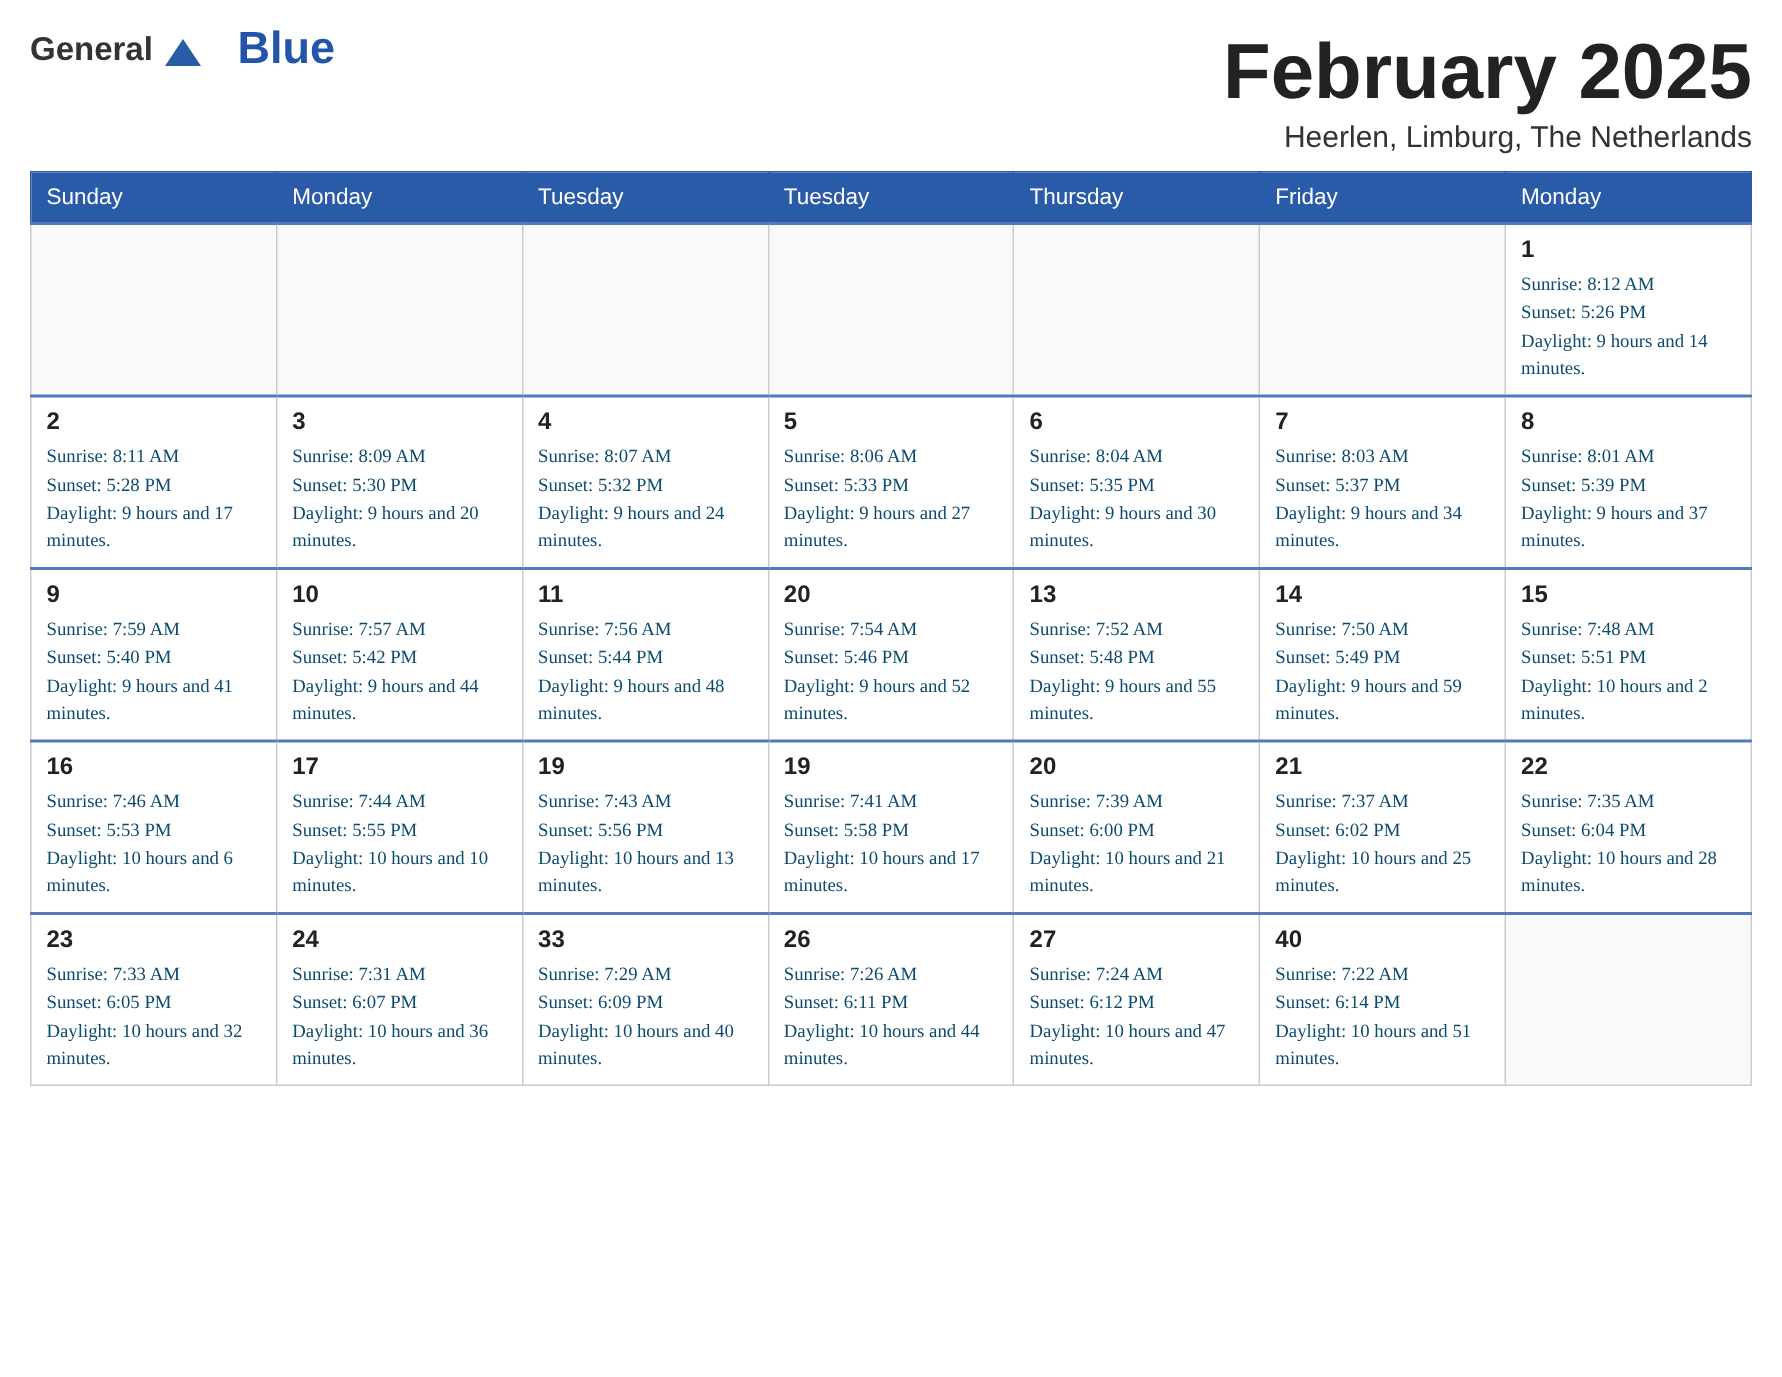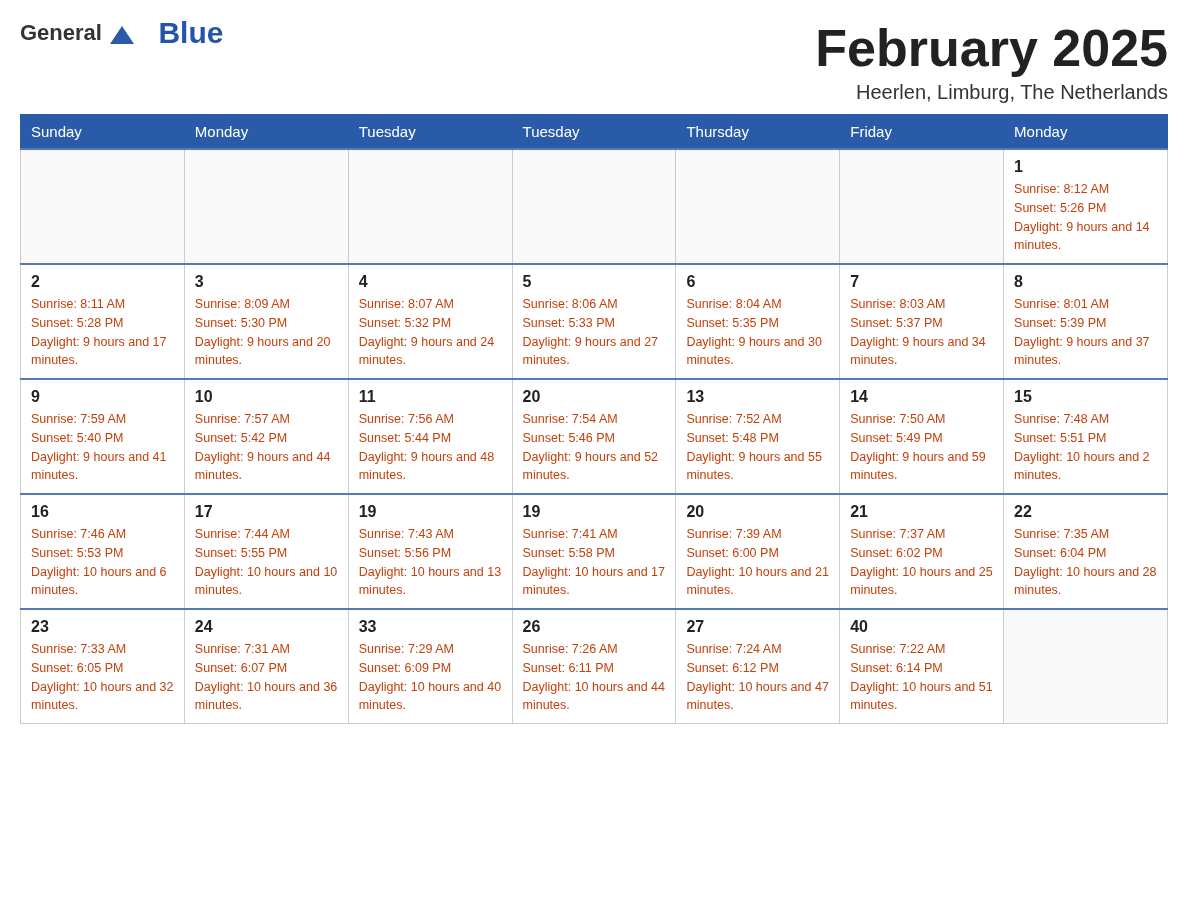--- a/index.html
+++ b/index.html
@@ -66,22 +66,23 @@
     }
     .day-num {
       font-size: 16px;
       font-weight: bold;
       color: #222;
       display: block;
       margin-bottom: 4px;
     }
     .day-info {
       font-size: 12.5px;
-      color: #c2410c;
+      color: #0c4a6e;
       line-height: 1.5;
+      font-family: Liberation Serif, serif;
     }
     .empty-cell {
       background: #f9f9f9;
     }
     tr.week-row td {
       border-top: 2px solid #5577bb;
     }
   </style>
 </head>
 <body>

